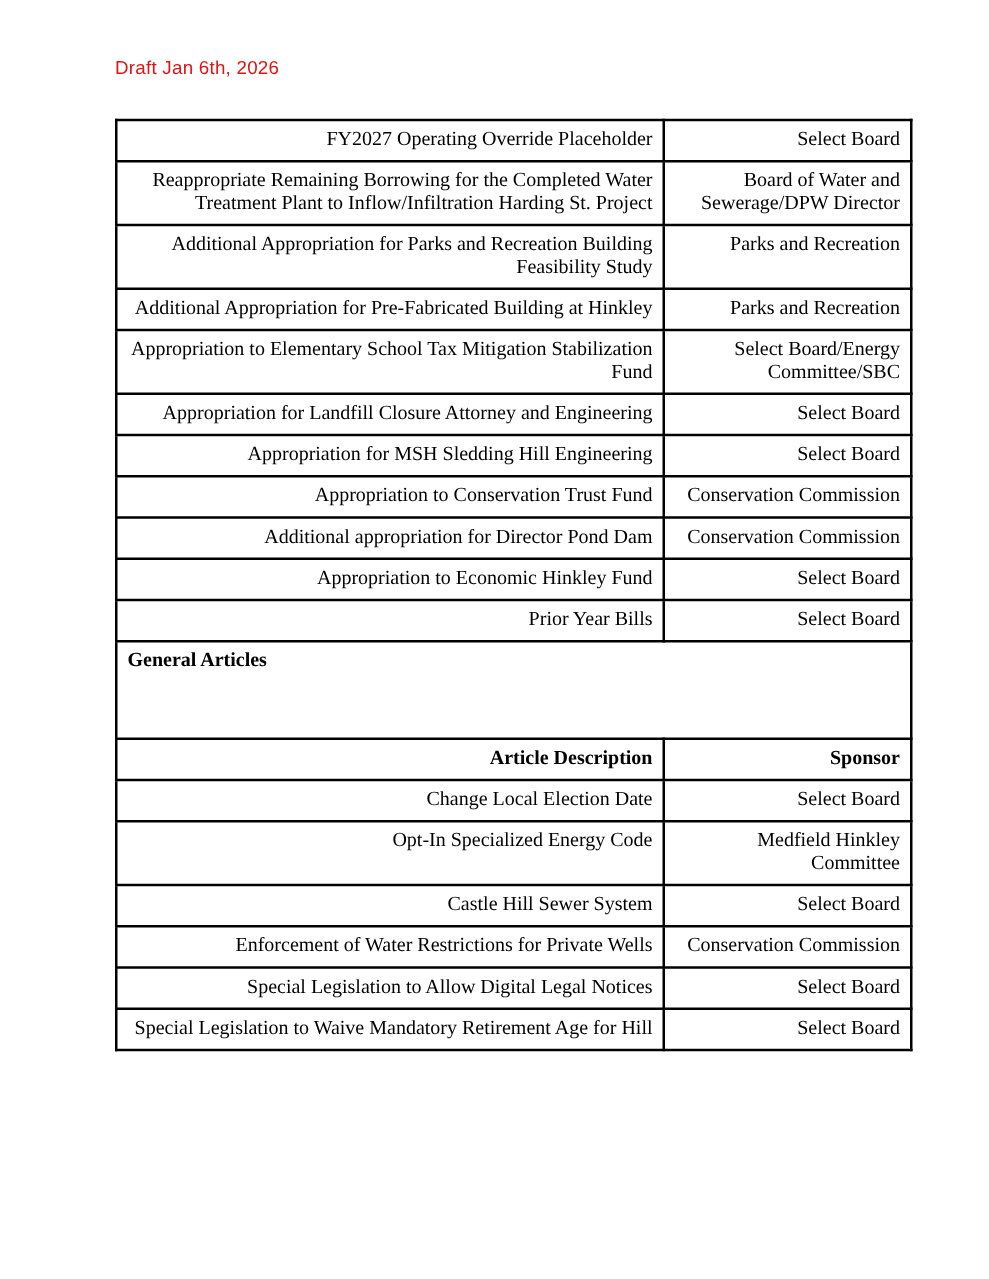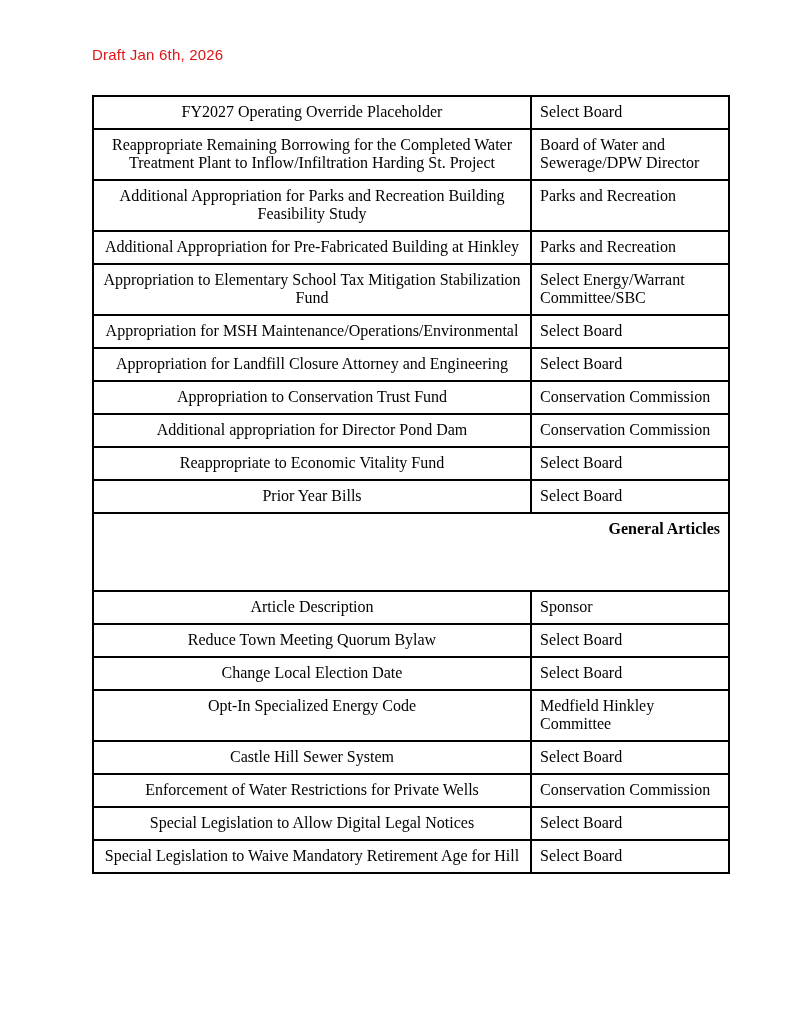--- a/index.html
+++ b/index.html
@@ -36,33 +36,33 @@
     line-height: 18px;
   }
   table.warrant col.col-desc    { width: 438px; }
   table.warrant col.col-sponsor { width: 198px; }
   table.warrant td {
     border: 2px solid #000000;
     vertical-align: top;
     padding: 6px 8px 7px 8px;
   }
   td.desc {
-    text-align: center;
+    text-align: right;
   }
   td.sponsor {
-    text-align: left;
+    text-align: right;
   }
   td.section-title {
     height: 63px;
     vertical-align: middle;
-    text-align: right;
+    text-align: left;
     font-weight: bold;
   }
   tr.header-row td {
-    font-weight: normal;
+    font-weight: bold;
   }
 </style>
 </head>
 <body>
 
 <div class="page">
 
   <div class="draft-label" style="color: rgb(224, 20, 20);">Draft Jan 6th, 2026</div>
 
   <table class="warrant">
@@ -83,63 +83,59 @@
         <tr>
           <td class="desc">Additional Appropriation for Parks and Recreation Building Feasibility Study</td>
           <td class="sponsor">Parks and Recreation</td>
         </tr>
         <tr>
           <td class="desc">Additional Appropriation for Pre-Fabricated Building at Hinkley</td>
           <td class="sponsor">Parks and Recreation</td>
         </tr>
         <tr>
           <td class="desc">Appropriation to Elementary School Tax Mitigation Stabilization Fund</td>
-          <td class="sponsor">Select Energy/Warrant Committee/SBC</td>
+          <td class="sponsor">Select Board/Energy Committee/SBC</td>
         </tr>
         <tr>
-          <td class="desc">Appropriation for MSH Maintenance/Operations/Environmental</td>
+          <td class="desc">Appropriation for Landfill Closure Attorney and Engineering</td>
           <td class="sponsor">Select Board</td>
         </tr>
         <tr>
-          <td class="desc">Appropriation for Landfill Closure Attorney and Engineering</td>
+          <td class="desc">Appropriation for MSH Sledding Hill Engineering</td>
           <td class="sponsor">Select Board</td>
         </tr>
         <tr>
           <td class="desc">Appropriation to Conservation Trust Fund</td>
           <td class="sponsor">Conservation Commission</td>
         </tr>
         <tr>
           <td class="desc">Additional appropriation for Director Pond Dam</td>
           <td class="sponsor">Conservation Commission</td>
         </tr>
         <tr>
-          <td class="desc">Reappropriate to Economic Vitality Fund</td>
+          <td class="desc">Appropriation to Economic Hinkley Fund</td>
           <td class="sponsor">Select Board</td>
         </tr>
         <tr>
           <td class="desc">Prior Year Bills</td>
           <td class="sponsor">Select Board</td>
         </tr>
       </tbody>
 
     <tbody>
       <tr>
         <td colspan="2" class="section-title">General Articles</td>
       </tr>
       <tr class="header-row">
         <td class="desc">Article Description</td>
         <td class="sponsor">Sponsor</td>
       </tr>
     </tbody>
 
     <tbody id="general-body">
-        <tr>
-          <td class="desc">Reduce Town Meeting Quorum Bylaw</td>
-          <td class="sponsor">Select Board</td>
-        </tr>
         <tr>
           <td class="desc">Change Local Election Date</td>
           <td class="sponsor">Select Board</td>
         </tr>
         <tr>
           <td class="desc">Opt-In Specialized Energy Code</td>
           <td class="sponsor">Medfield Hinkley Committee</td>
         </tr>
         <tr>
           <td class="desc">Castle Hill Sewer System</td>

